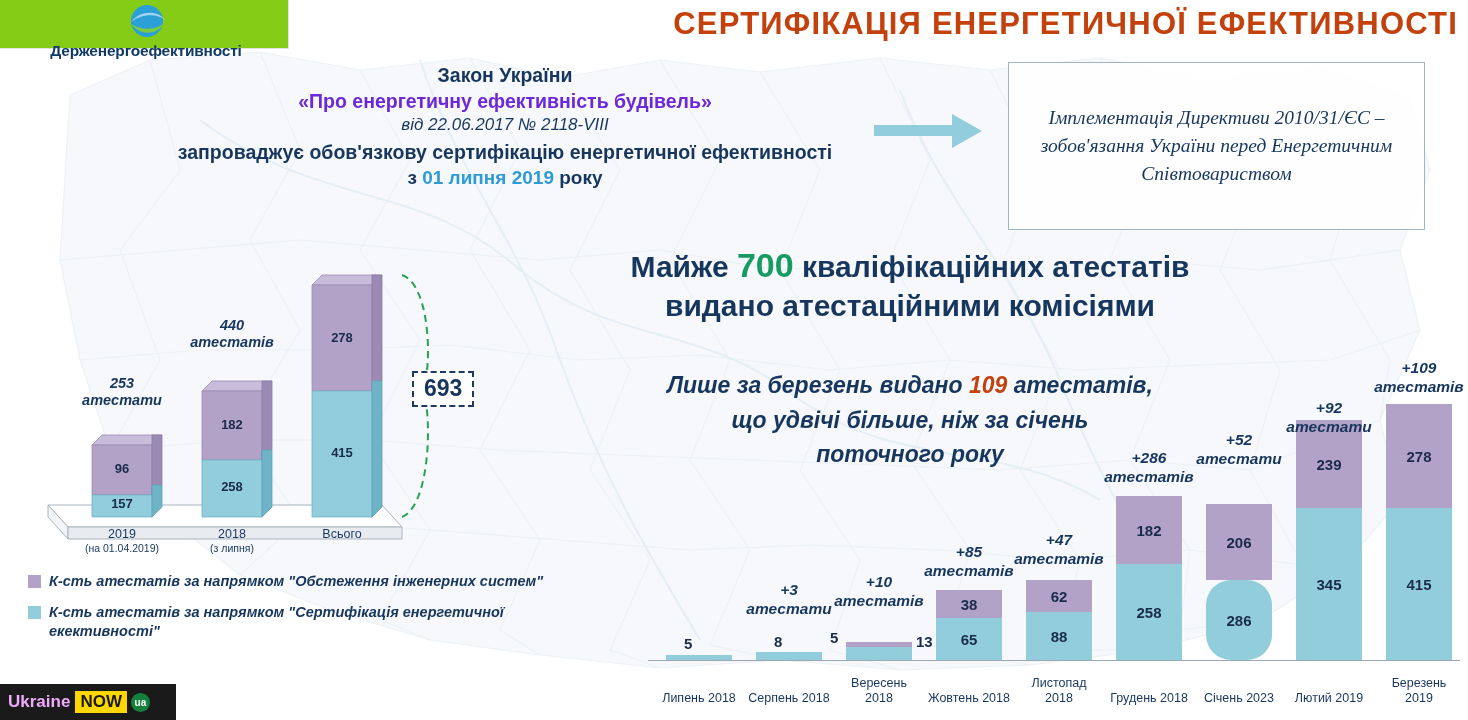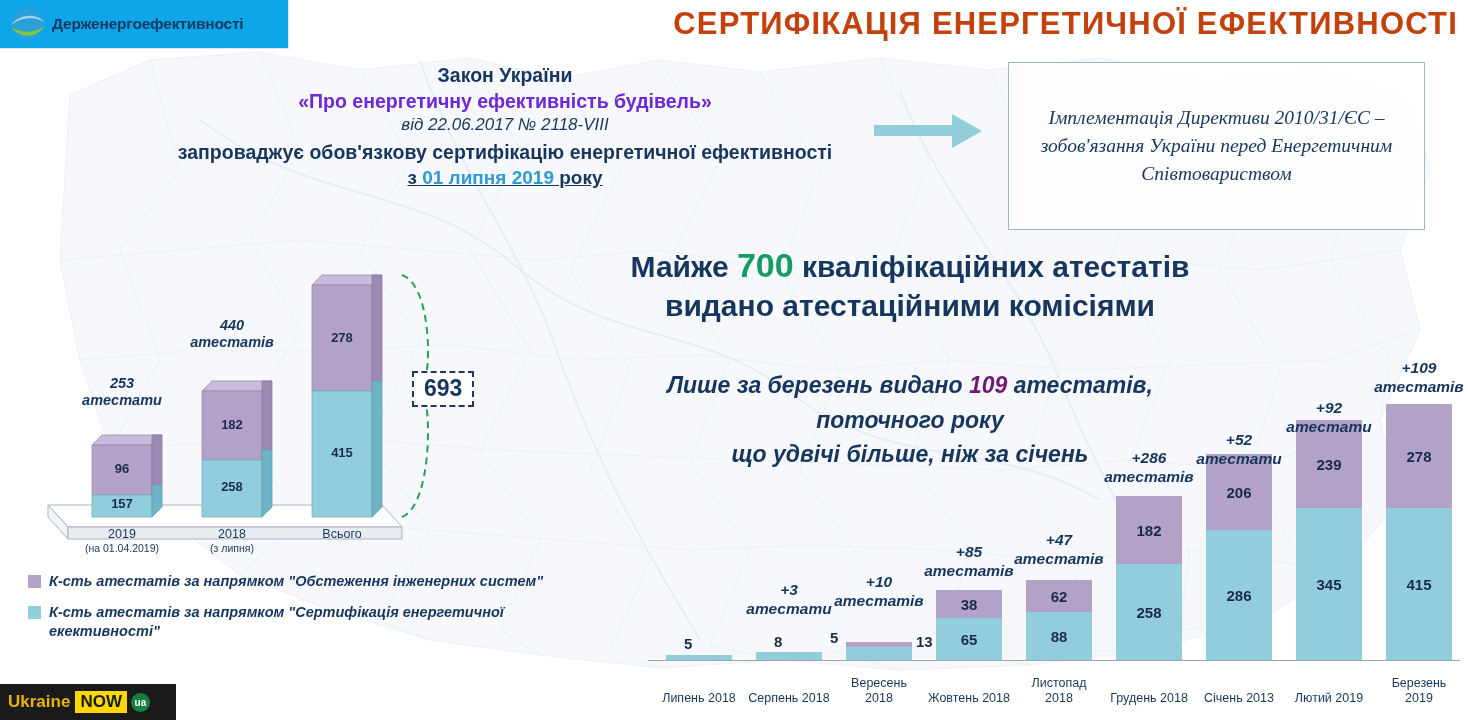--- a/index.html
+++ b/index.html
@@ -23,26 +23,27 @@
     width: 1468px; height: 720px;
     z-index: 0;
     opacity: 1;
   }
 
   
   .logo-box {
     position: absolute;
     left: 0; top: 0;
     width: 288px; height: 48px;
-    background: #0ea5e9;
+    background: #84cc16;
     border-bottom: 1px solid #e2e2e2;
     border-right: 1px solid #e2e2e2;
     display: flex;
     align-items: center;
     z-index: 5;
+    flex-direction: column;
   }
   .logo-mark {
     width: 42px; height: 42px;
     margin-left: 6px;
     flex: none;
     position: relative;
   }
   .logo-text {
     font-size: 15.5px;
     font-weight: bold;
@@ -67,21 +68,21 @@
     left: 55px; top: 62px;
     width: 900px;
     text-align: center;
     z-index: 4;
     line-height: 1.34;
   }
   .law-l1 { font-size: 19.5px; font-weight: bold; color: #17365d; }
   .law-l2 { font-size: 19.5px; font-weight: bold; color: #6d28d9; }
   .law-l3 { font-size: 17px; font-style: italic; color: #17365d; }
   .law-l4 { font-size: 19.5px; font-weight: bold; color: #17365d; margin-top: 2px; }
-  .law-l5 { font-size: 19px; font-weight: bold; color: #17365d; text-decoration: underline; }
+  .law-l5 { font-size: 19px; font-weight: bold; color: #17365d; }
   .law-l5 .accent { color: #2e9bd6; }
 
   
   .arrow-ico {
     position: absolute;
     left: 874px; top: 112px;
     width: 110px; height: 38px;
     z-index: 4;
   }
   .directive-box {
@@ -125,21 +126,21 @@
     left: 560px; top: 368px;
     width: 700px;
     text-align: center;
     z-index: 4;
     font-size: 23px;
     font-style: italic;
     font-weight: bold;
     color: #17365d;
     line-height: 1.5;
   }
-  .subhead .num { color: #701a75; }
+  .subhead .num { color: #c2410c; }
 
   
   .left-chart {
     position: absolute;
     left: 30px; top: 255px;
     width: 470px; height: 300px;
     z-index: 4;
   }
   .lc-val {
     position: absolute;
@@ -210,21 +211,21 @@
   .unow {
     position: absolute;
     left: 0; bottom: 0;
     width: 176px; height: 36px;
     background: #1a1a1a;
     display: flex;
     align-items: center;
     z-index: 6;
   }
   .unow .u1 {
-    color: #eab308; font-size: 17px; font-weight: bold;
+    color: #f0abfc; font-size: 17px; font-weight: bold;
     margin-left: 8px;
   }
   .unow .u2 {
     background: #ffd700; color: #1a1a1a;
     font-size: 17px; font-weight: bold;
     padding: 1px 5px; margin-left: 5px;
   }
   .unow .u3 {
     width: 19px; height: 19px; border-radius: 50%;
     background: #15803d; color: #fff;
@@ -364,22 +365,22 @@
   <div class="directive-text">Імплементація Директиви 2010/31/ЄС – зобов'язання України перед Енергетичним Співтовариством</div>
 </div>
 
 <div class="headline">
   <span>Майже </span><span class="num">700</span><span> кваліфікаційних атестатів</span>
   <div>видано атестаційними комісіями</div>
 </div>
 
 <div class="subhead">
   <span>Лише за березень видано </span><span class="num">109</span><span> атестатів,</span>
+  <div>що удвічі більше, ніж за січень</div>
   <div>поточного року</div>
-  <div>що удвічі більше, ніж за січень</div>
 </div>
 
 <div class="left-chart">
   <svg width="470" height="300" viewBox="0 0 470 300">
 
     <polygon points="18,250 352,250 372,272 38,272" fill="#ffffff" stroke="#aab4c0" stroke-width="1"></polygon>
     <polygon points="18,250 18,262 38,284 38,272" fill="#f2f4f7" stroke="#aab4c0" stroke-width="1"></polygon>
     <polygon points="38,272 372,272 372,284 38,284" fill="#e8ecf1" stroke="#aab4c0" stroke-width="1"></polygon>
 
     <polygon points="62,190 122,190 132,180 72,180" fill="#c9bcda" stroke="#9b8bb4" stroke-width="0.8"></polygon>
@@ -478,24 +479,24 @@
 
   <div class="mc-col" style="left:468px;">
     <div class="mc-seg purple" style="height:68px;">182</div>
     <div class="mc-seg blue" style="height:96px;">258</div>
   </div>
   <div class="mc-delta" style="left:446px; bottom:222px;">+286<br>атестатів</div>
   <div class="mc-xlabel" style="left:447px;">Грудень 2018</div>
 
   <div class="mc-col" style="left:558px;">
     <div class="mc-seg purple" style="height:76px;">206</div>
-    <div class="mc-seg blue" style="height:130px;">286</div>
+    <div class="mc-seg blue" style="height:80px;border-radius:25px;">286</div>
   </div>
   <div class="mc-delta" style="left:536px; bottom:240px;">+52<br>атестати</div>
-  <div class="mc-xlabel" style="left:537px;">Січень 2013</div>
+  <div class="mc-xlabel" style="left:537px;">Січень 2023</div>
 
   <div class="mc-col" style="left:648px;">
     <div class="mc-seg purple" style="height:88px;">239</div>
     <div class="mc-seg blue" style="height:152px;">345</div>
   </div>
   <div class="mc-delta" style="left:626px; bottom:272px;">+92<br>атестати</div>
   <div class="mc-xlabel" style="left:627px;">Лютий 2019</div>
 
   <div class="mc-col" style="left:738px;">
     <div class="mc-seg purple" style="height:104px;">278</div>

